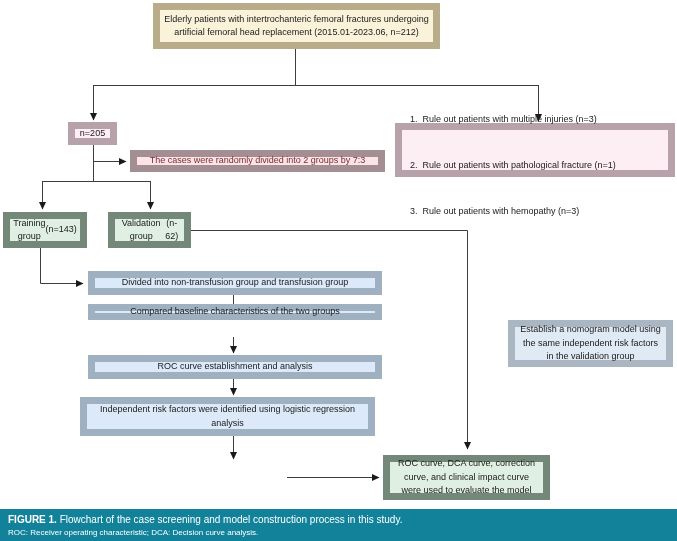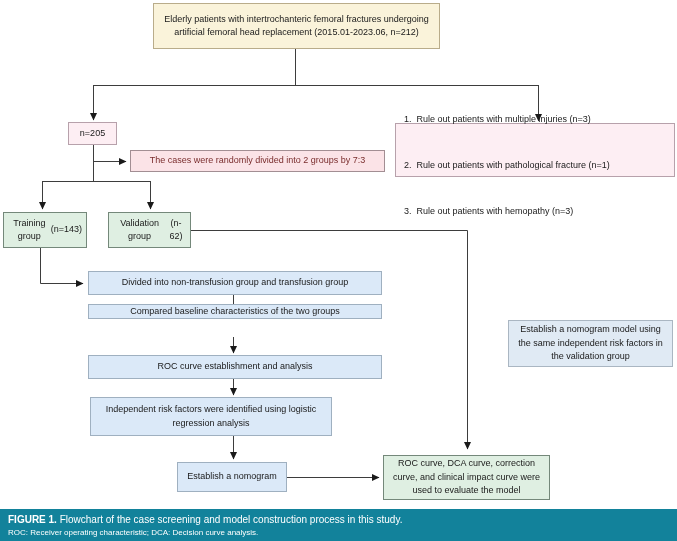--- a/index.html
+++ b/index.html
@@ -5,38 +5,38 @@
   * { margin:0; padding:0; box-sizing:border-box; }
   html,body { background:#ffffff; }
   body { font-family:"Liberation Sans", sans-serif; }
   .canvas {
     position:relative; width:677px; height:541px; background:#ffffff;
     overflow:hidden; color:#1a1a1a;
   }
   .connectors { position:absolute; left:0; top:0; width:677px; height:541px; pointer-events:none; }
   .box {
     position:absolute; display:flex; align-items:center; justify-content:center;
-    text-align:center; font-size:9px; line-height:1.5; border:1px solid #1d4ed8;
+    text-align:center; font-size:9px; line-height:1.5; border:7px solid #1d4ed8;
     padding:1px 4px;
   }
   .box-top    { left:153px; top:3px;   width:287px; height:46px; background:#faf3da; border-color:#b9ac8a; }
   .box-n205   { left:68px;  top:122px; width:49px;  height:23px; background:#fdeef3; border-color:#b7a1ab; }
   .box-excl   { left:395px; top:123px; width:280px; height:54px; background:#fdeef3; border-color:#b7a1ab;
                 flex-direction:column; align-items:flex-start; justify-content:center; text-align:left;
                 padding-left:8px; line-height:1.55; }
   .excl-line  { white-space:pre-wrap;margin-top:32px; }
   .box-split  { left:130px; top:150px; width:255px; height:22px; background:#fbe3e7; border-color:#a28e93; color:#7a2e2e; }
   .box-green  { background:#dfefe2; border-color:#74887a; }
   .box-train  { left:3px;   top:212px; width:84px;  height:36px; line-height:1.45; }
   .box-valid  { left:108px; top:212px; width:83px;  height:36px; flex-direction:row; line-height:1.45; }
   .box-blue   { background:#dbe9f8; border-color:#9fb0c0; }
   .box-step1  { left:88px;  top:271px; width:294px; height:24px; }
   .box-step2  { left:88px;  top:304px; width:294px; height:15px; }
   .box-step3  { left:88px;  top:355px; width:294px; height:24px; }
-  .box-step4  { left:90px;  top:397px; width:242px; height:39px; padding:11px 2px; line-height:1.5; }
+  .box-step4  { left:80px;  top:397px; width:295px; height:39px; padding:11px 2px; line-height:1.5; }
   .box-nomo   { left:177px; top:462px; width:110px; height:30px; }
   .box-vmodel { left:508px; top:320px; width:165px; height:47px; background:#e0eaf4; border-color:#aab6c2; line-height:1.5; }
   .box-eval   { left:383px; top:455px; width:167px; height:45px; line-height:1.5; }
   .caption {
     position:absolute; left:0; top:509px; width:677px; height:32px;
     background:#12829b; color:#ffffff; padding:4px 8px 8px 8px;
   }
   .caption-line1 { font-size:10px; line-height:1.35; }
   .caption-line1 b { font-weight:bold; }
   .caption-line2 { font-size:8px; line-height:1.5; }
@@ -94,21 +94,20 @@
   </div>
 
   <div class="box box-blue box-step1">Divided into non-transfusion group and transfusion group</div>
 
   <div class="box box-blue box-step2">Compared baseline characteristics of the two groups</div>
 
   <div class="box box-blue box-step3">ROC curve establishment and analysis</div>
 
   <div class="box box-blue box-step4">Independent risk factors were identified using logistic regression analysis</div>
 
-  <div class="box box-blue box-nomo">Establish a nomogram</div>
 
   <div class="box box-vmodel">Establish a nomogram model using the same independent risk factors in the validation group</div>
 
   <div class="box box-green box-eval">ROC curve, DCA curve, correction curve, and clinical impact curve were used to evaluate the model</div>
 
   <div class="caption">
     <div class="caption-line1">
       <b>FIGURE 1.</b><span> Flowchart of the case screening and model construction process in this study.</span>
     </div>
     <div class="caption-line2">ROC: Receiver operating characteristic; DCA: Decision curve analysis.</div>

